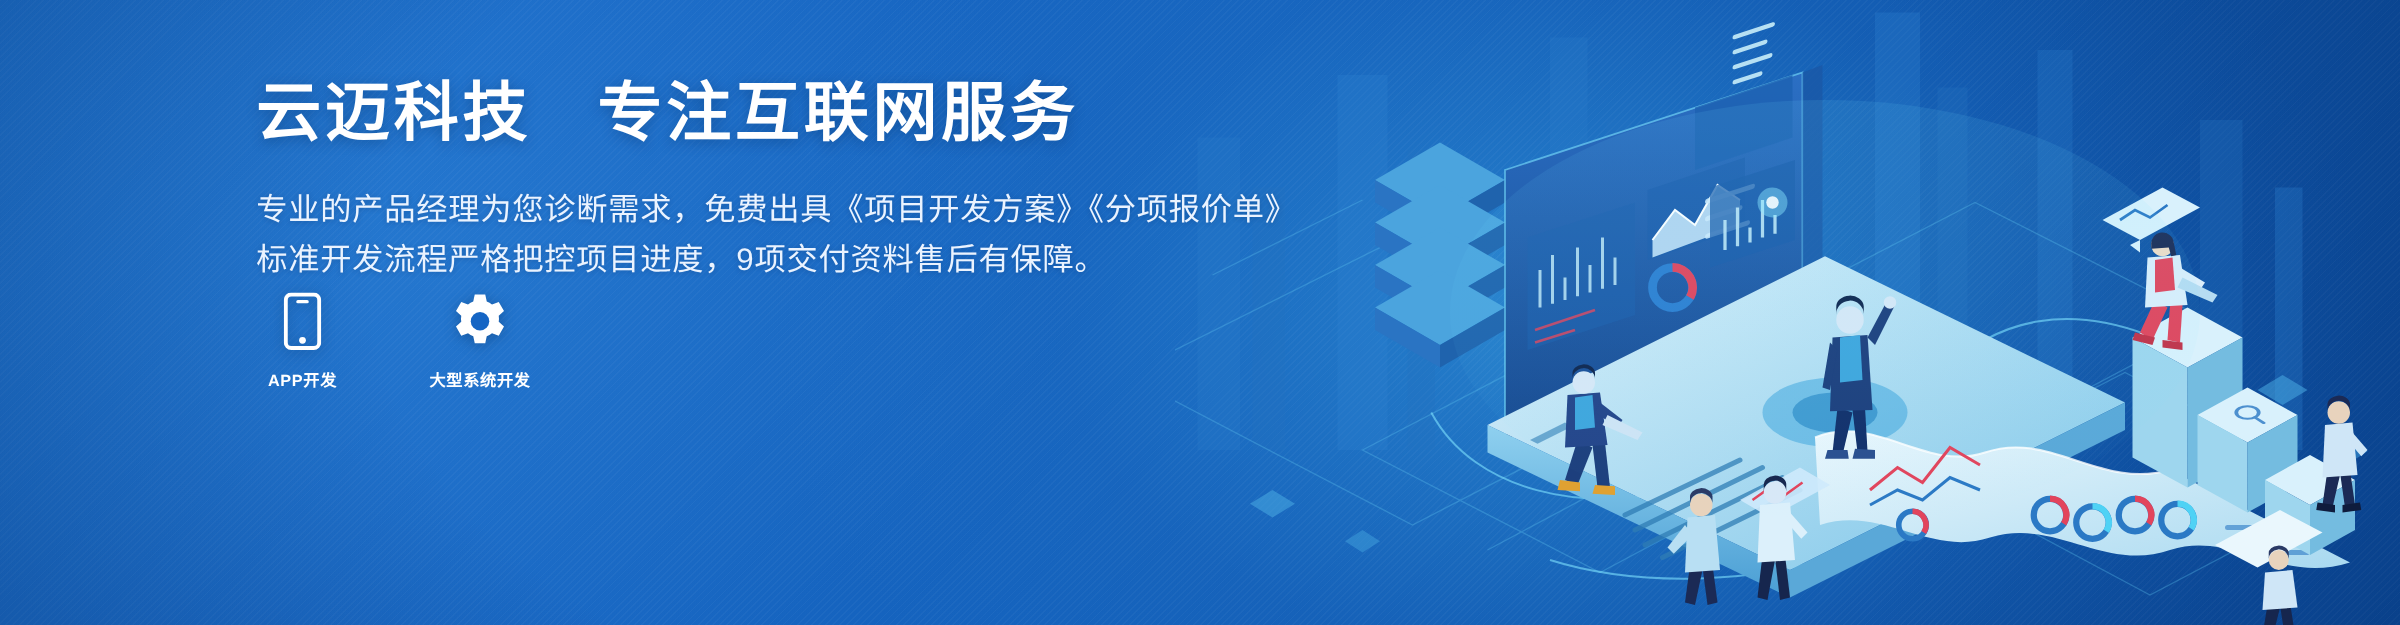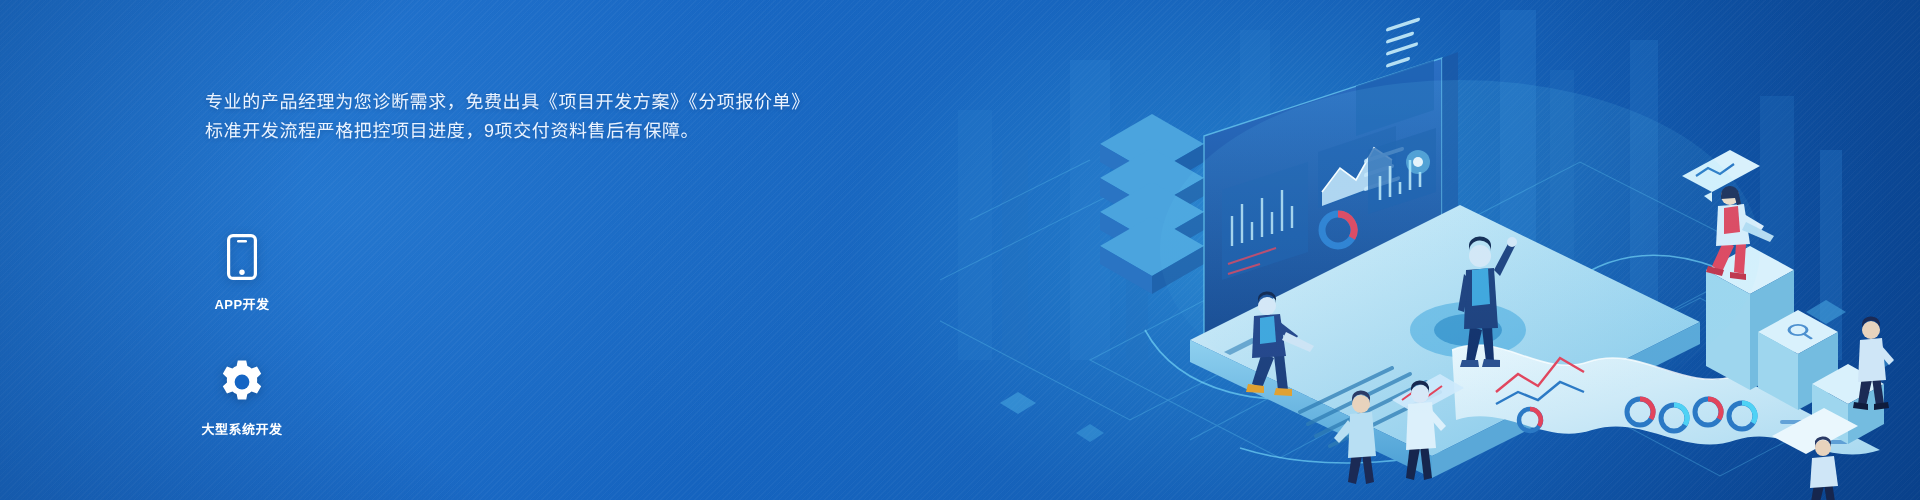--- a/index.html
+++ b/index.html
@@ -42,33 +42,32 @@
   .headline{
     font-size:52px; font-weight:700; color:#ffffff;
     letter-spacing:3px; line-height:1.15;
     text-shadow:0 2px 10px rgba(3,40,90,.35);
     white-space:nowrap;
   }
   .headline .gap{ display:inline-block; width:18px; }
 
   .sub{
     margin-top:26px;
-    font-size:18px; color:#eaf3ff; line-height:1.62;
+    font-size:25px; color:#eaf3ff; line-height:1.62;
     letter-spacing:.6px;
     text-shadow:0 1px 4px rgba(3,40,90,.28);
     white-space:nowrap;
   }
   .sub .l2{ display:block; }
 
   
   .services{
     position:absolute; left:205px; top:232px;
-    display:flex; align-items:flex-start; gap:44px;
+    display:flex; align-items:flex-start; gap:68px;
     z-index:6;
-    flex-direction:column;
   }
   .svc{ width:74px; display:flex; flex-direction:column; align-items:center; }
   .svc .ico{
     height:48px; display:flex; align-items:flex-end; justify-content:center;
     filter:drop-shadow(0 2px 5px rgba(4,40,85,.35));
   }
   .svc .lab{
     margin-top:14px; font-size:13px; font-weight:700; color:#ffffff;
     letter-spacing:.5px; white-space:nowrap;
   }
@@ -426,20 +425,25 @@
       </g>
 
       <ellipse cx="520" cy="250" rx="300" ry="170" fill="url(#gGlow)" opacity=".20"></ellipse>
     </svg>
   </div>
 
   <div class="tex"></div>
   <div class="vign"></div>
 
   <div class="copy">
+    <div class="headline">
+      <span>云迈科技</span>
+      <span class="gap"></span>
+      <span>专注互联网服务</span>
+    </div>
 
     <div class="sub">
       <span class="l1">专业的产品经理为您诊断需求，免费出具《项目开发方案》《分项报价单》</span>
       <span class="l2">标准开发流程严格把控项目进度，9项交付资料售后有保障。</span>
     </div>
   </div>
 
   <div class="services">
 
     <div class="svc">

